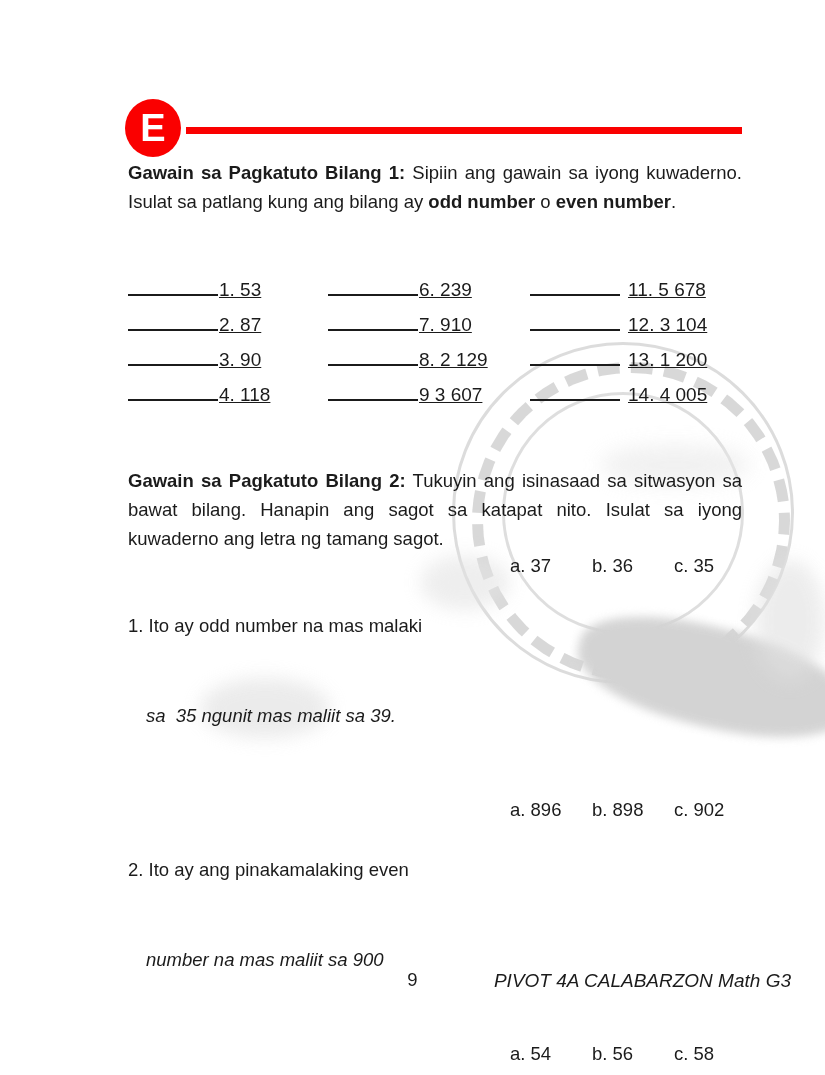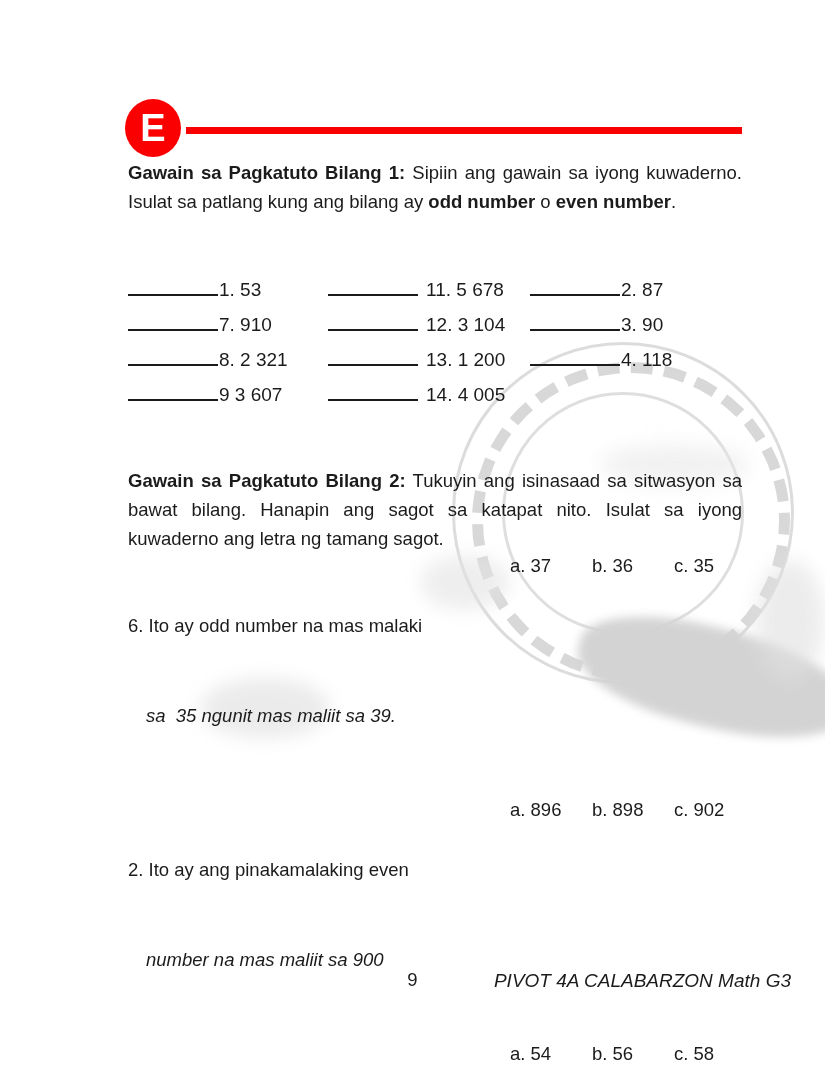--- a/index.html
+++ b/index.html
@@ -52,21 +52,21 @@
   
   .list{
     position:absolute;left:128px;top:272px;width:616px;
     display:grid;grid-template-columns:200px 202px auto;grid-auto-rows:35px;
   }
   .cell{line-height:35px;white-space:nowrap;font-size:19px;}
   .blank{
     display:inline-block;width:90px;
     border-bottom:2px solid var(--ink);
   }
-  .label{padding-left:1px;}
+  .label{padding-left:1px;text-decoration:underline;}
   .label.gap{padding-left:8px;}
 
   
   .questions{position:absolute;left:128px;top:551px;width:614px;font-size:18.5px;}
   .q{display:flex;align-items:flex-start;margin-bottom:4px;}
   .q-text{width:362px;line-height:30px;white-space:pre-wrap;}
   .q-line2{padding-left:18px;font-style:italic;}
   .q-choices{
     flex:1;display:grid;grid-template-columns:82px 82px auto;
     line-height:30px;white-space:nowrap;margin-left:20px;
@@ -97,42 +97,43 @@
 
     <div class="badge">
       <span>E</span>
     </div>
     <div class="rule"></div>
 
     <p class="para" id="para1"><b>Gawain sa Pagkatuto Bilang 1:</b><span> Sipiin ang gawain sa iyong kuwaderno. Isulat sa patlang kung ang bilang ay </span><b>odd number</b><span> o </span><b>even number</b><span>.</span></p>
 
     <div class="list">
       <div class="cell"><span class="blank"></span><span class="label">1. 53</span></div>
+      <div class="cell"><span class="blank"></span><span class="label">6. 239</span></div>
       <div class="cell"><span class="blank"></span><span class="label gap">11. 5 678</span></div>
 
       <div class="cell"><span class="blank"></span><span class="label">2. 87</span></div>
       <div class="cell"><span class="blank"></span><span class="label">7. 910</span></div>
       <div class="cell"><span class="blank"></span><span class="label gap">12. 3 104</span></div>
 
       <div class="cell"><span class="blank"></span><span class="label">3. 90</span></div>
-      <div class="cell"><span class="blank"></span><span class="label">8. 2 321</span></div>
+      <div class="cell"><span class="blank"></span><span class="label">8. 2 129</span></div>
       <div class="cell"><span class="blank"></span><span class="label gap">13. 1 200</span></div>
 
       <div class="cell"><span class="blank"></span><span class="label">4. 118</span></div>
       <div class="cell"><span class="blank"></span><span class="label">9 3 607</span></div>
       <div class="cell"><span class="blank"></span><span class="label gap">14. 4 005</span></div>
     </div>
 
     <p class="para" id="para2"><b>Gawain sa Pagkatuto Bilang 2:</b><span> Tukuyin ang isinasaad sa sitwasyon sa bawat bilang. Hanapin ang sagot sa katapat nito. Isulat sa iyong kuwaderno ang letra ng tamang sagot.</span></p>
 
     <div class="questions">
 
       <div class="q">
         <div class="q-text">
-          <div class="q-line1">6. Ito ay odd number na mas malaki</div>
+          <div class="q-line1">1. Ito ay odd number na mas malaki</div>
           <div class="q-line2">sa  35 ngunit mas maliit sa 39.</div>
         </div>
         <div class="q-choices">
           <span>a. 37</span>
           <span>b. 36</span>
           <span>c. 35</span>
         </div>
       </div>
 
       <div class="q">

